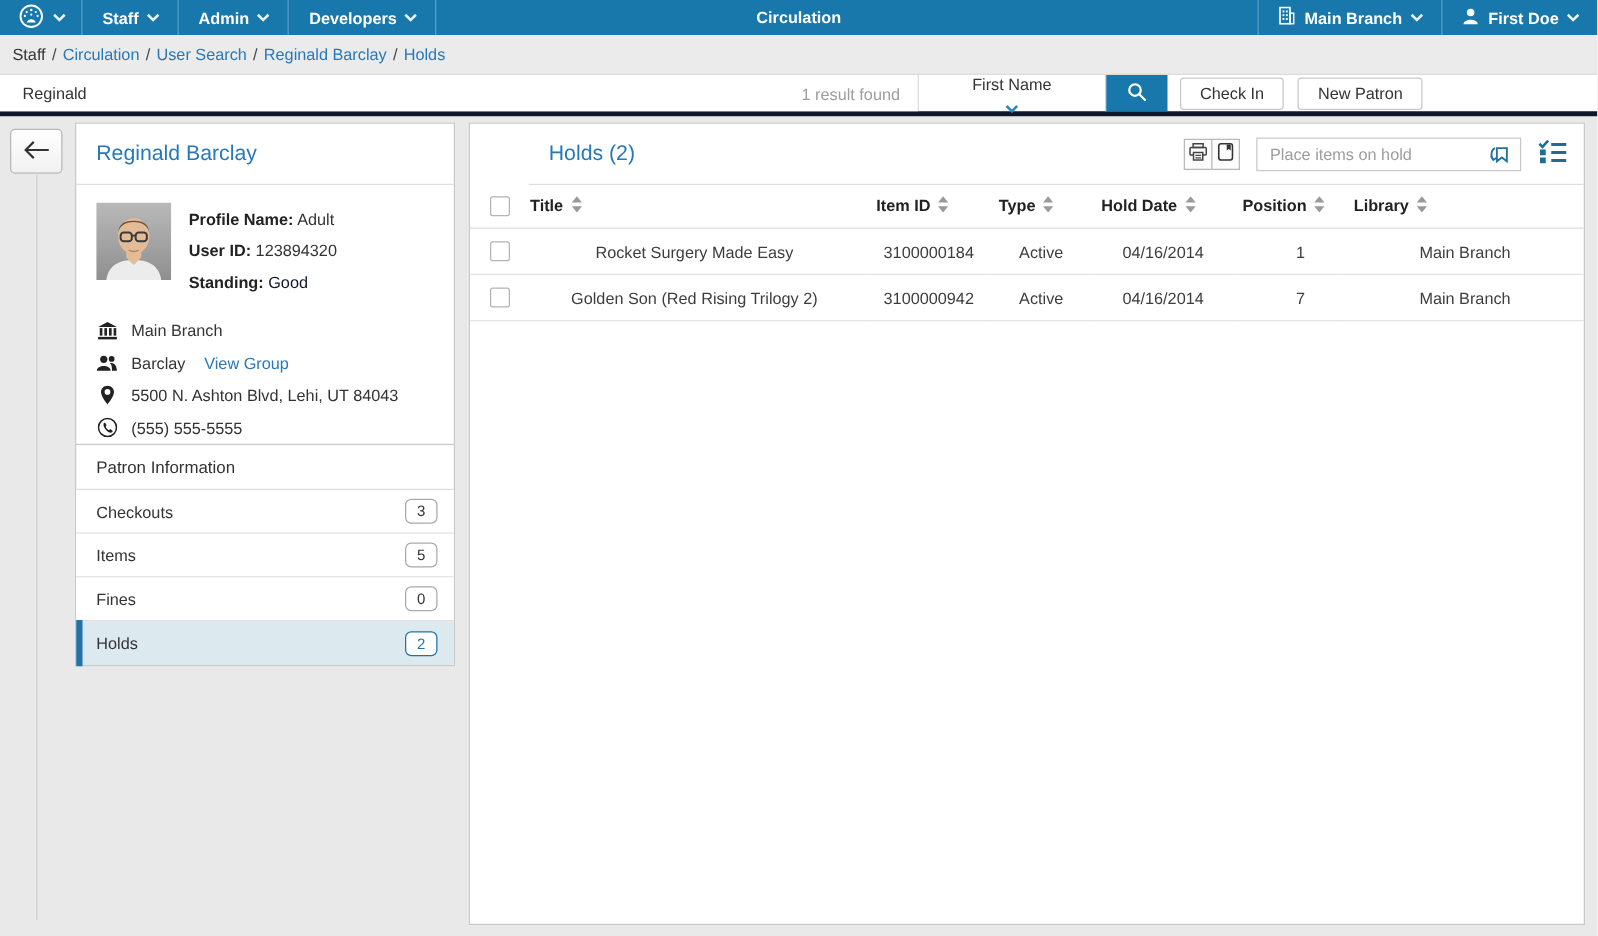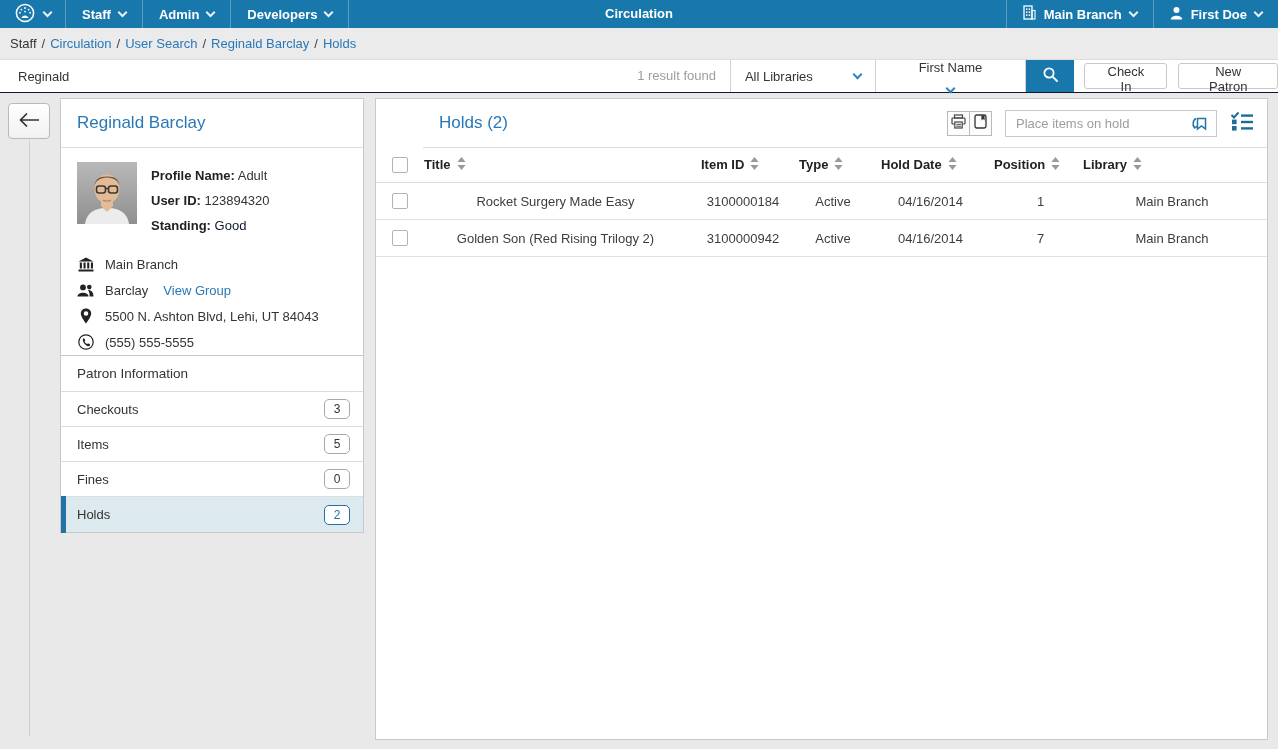--- a/index.html
+++ b/index.html
@@ -16,21 +16,21 @@
   .nav-right .nav-item { border-right:none; border-left:1px solid rgba(255,255,255,0.28); }
   .chev-w { width:7px; height:7px; border-right:2px solid rgba(255,255,255,0.9); border-bottom:2px solid rgba(255,255,255,0.9); transform:rotate(45deg); margin-top:-4px; }
   .chev-b { width:7px; height:7px; border-right:2px solid #2e86c1; border-bottom:2px solid #2e86c1; transform:rotate(45deg); margin-top:-4px; }
 
   
   .breadcrumb-bar { position:absolute; top:28px; left:0; width:1278px; height:32px; background:#ebebeb; border-bottom:1px solid #dcdcdc; display:flex; align-items:center; padding:0 10px; font-size:13px; color:#333; }
   .crumb-link { color:#2878b8; text-decoration:none; cursor:pointer; }
   .crumb-sep { margin:0 5px; color:#444; }
 
   
-  .search-row { position:absolute; top:60px; left:0; width:1278px; height:33px; background:#fff; border-bottom:1px solid #0f172a; display:flex; align-items:stretch; }
+  .search-row { position:absolute; top:60px; left:0; width:1278px; height:33px; background:#fff; border-bottom:4px solid #0f172a; display:flex; align-items:stretch; }
   .search-input-wrap { position:relative; width:735px; border-right:1px solid #d2d2d2; }
   .search-input { width:100%; height:100%; border:none; outline:none; padding:0 130px 0 18px; font-size:13px; color:#333; font-family:"Liberation Sans", sans-serif; }
   .result-count { position:absolute; right:14px; top:0; line-height:32px; font-size:13px; color:#9d9d9d; pointer-events:none; }
   .filter-select { display:flex; align-items:center; justify-content:space-between; padding:0 14px; border-right:1px solid #d2d2d2; font-size:13px; color:#333; cursor:pointer; }
   .filter-select.lib { width:146px; }
   .filter-select.field { width:150px;flex-direction:column; }
   .search-btn { width:49px; background:#1878ab; border:none; display:flex; align-items:center; justify-content:center; cursor:pointer; }
   .toolbar-btn { height:26px; align-self:center; padding:0 15px; background:#fff; border:1px solid #c9c9c9; border-radius:3px; font-size:13px; color:#333; cursor:pointer; font-family:"Liberation Sans", sans-serif; }
   .btn-checkin { margin-left:10px; }
   .btn-newpatron { margin-left:11px; }
@@ -163,24 +163,20 @@
     <span class="crumb-sep">/</span>
     <a class="crumb-link">Reginald Barclay</a>
     <span class="crumb-sep">/</span>
     <a class="crumb-link">Holds</a>
   </nav>
 
   <div class="search-row">
     <div class="search-input-wrap">
       <input class="search-input" type="text" value="Reginald" style="">
       <span class="result-count">1 result found</span>
-    </div>
-    <div class="filter-select lib">
-      <span>All Libraries</span>
-      <span class="chev-b"></span>
     </div>
     <div class="filter-select field">
       <span>First Name</span>
       <span class="chev-b"></span>
     </div>
     <button class="search-btn">
       <span>
         <svg width="17" height="17" viewBox="0 0 17 17">
           <circle cx="7" cy="7" r="4.6" fill="none" stroke="#fff" stroke-width="1.8"></circle>
           <line x1="10.6" y1="10.6" x2="15" y2="15" stroke="#fff" stroke-width="1.8" stroke-linecap="round"></line>

